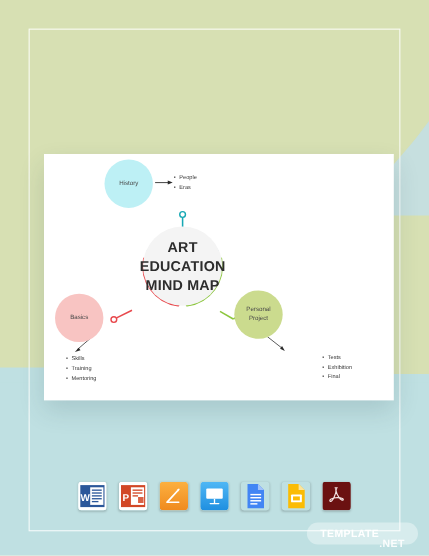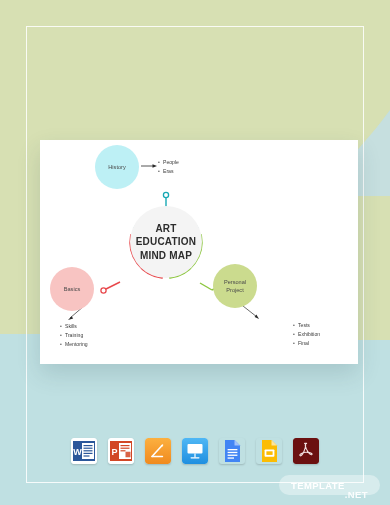--- a/index.html
+++ b/index.html
@@ -108,21 +108,21 @@
     top: 8px;
     width: 72px;
     height: 72px;
     border-radius: 50%;
     background: #f4f4f4;
     display: flex;
     align-items: center;
     justify-content: center;
   }
   .center-title {
-    font-size: 10px;
+    font-size: 13px;
     font-weight: bold;
     color: #2d2d2d;
     text-align: center;
     line-height: 1.32;
     letter-spacing: 0.2px;
   }
   .ring-svg {
     position: absolute;
     left: 0;
     top: 0;

